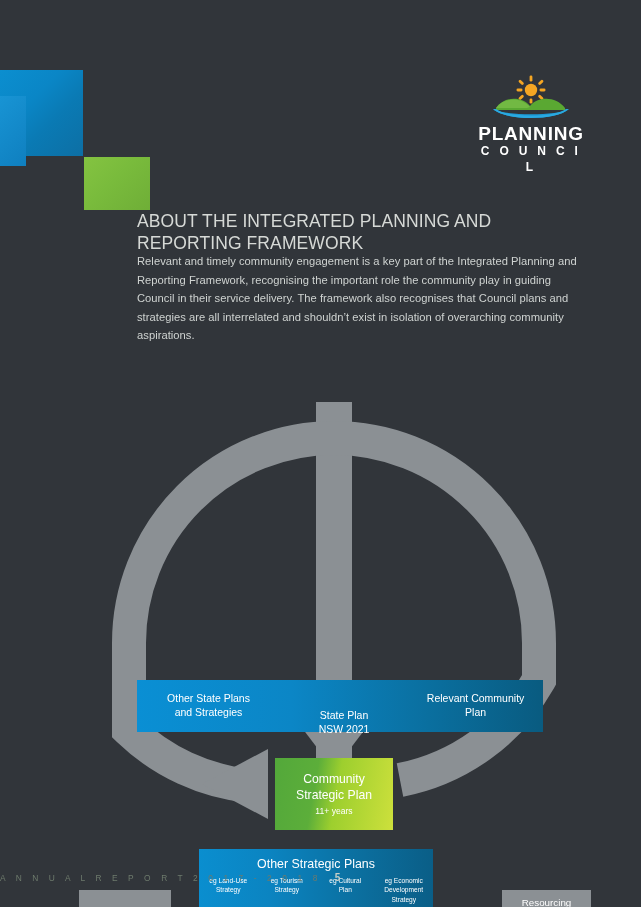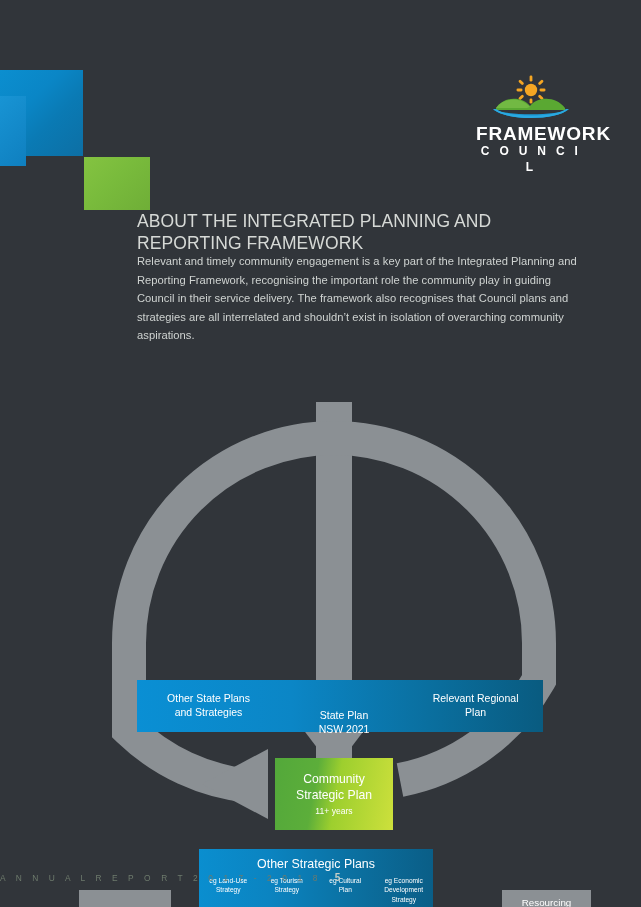--- a/index.html
+++ b/index.html
@@ -122,21 +122,21 @@
           <rect x="51.4" y="5.4" width="2.8" height="6" rx="1.3" transform="rotate(45 52.8 8.4)"></rect>
           <rect x="31.8" y="20.4" width="2.8" height="6" rx="1.3" transform="rotate(45 33.2 23.4)"></rect>
           <rect x="51.4" y="20.4" width="2.8" height="6" rx="1.3" transform="rotate(-45 52.8 23.4)"></rect>
         </g>
         <path d="M8 34 C 16 22, 34 22, 42 32 C 50 22, 68 22, 77 34 L 77 36 L 8 36 Z" fill="#5aa832"></path>
         <path d="M8 34 C 16 23, 33 23, 42 33 C 40 34, 38 34, 36 34 Z" fill="#7cc04a" opacity=".7"></path>
         <path d="M5 35 C 18 47, 68 47, 81 35 C 70 42, 16 42, 5 35 Z" fill="#1b9ad6"></path>
         <path d="M5 35 C 18 47, 68 47, 81 35 L 78 35 C 66 44, 20 44, 8 35 Z" fill="#2aa9e0"></path>
       </svg>
     </span>
-    <div class="logo-t2">FRAMEWORK</div>
+    <div class="logo-t2">PLANNING</div>
     <div class="logo-t3">C O U N C I L</div>
   </div>
 
   <h1 class="heading">ABOUT THE INTEGRATED PLANNING AND REPORTING FRAMEWORK</h1>
 
   <p class="body-copy">Relevant and timely community engagement is a key part of the Integrated Planning and Reporting Framework, recognising the important role the community play in guiding Council in their service delivery. The framework also recognises that Council plans and strategies are all interrelated and shouldn’t exist in isolation of overarching community aspirations.</p>
 
   <div class="diagram">
 
     <svg class="rings" width="641" height="490" viewBox="0 0 641 490">
@@ -165,21 +165,21 @@
     <div class="box box-state">
       <div class="cell c1">
         <div>Other State Plans</div>
         <div>and Strategies</div>
       </div>
       <div class="cell c2">
         <div>State Plan</div>
         <div>NSW 2021</div>
       </div>
       <div class="cell">
-        <div>Relevant Regional</div>
+        <div>Relevant Community</div>
         <div>Plan</div>
       </div>
     </div>
 
     <div class="box box-csp">
       <div class="t">Community</div>
       <div class="t">Strategic Plan</div>
       <div class="s">11+ years</div>
     </div>
 

